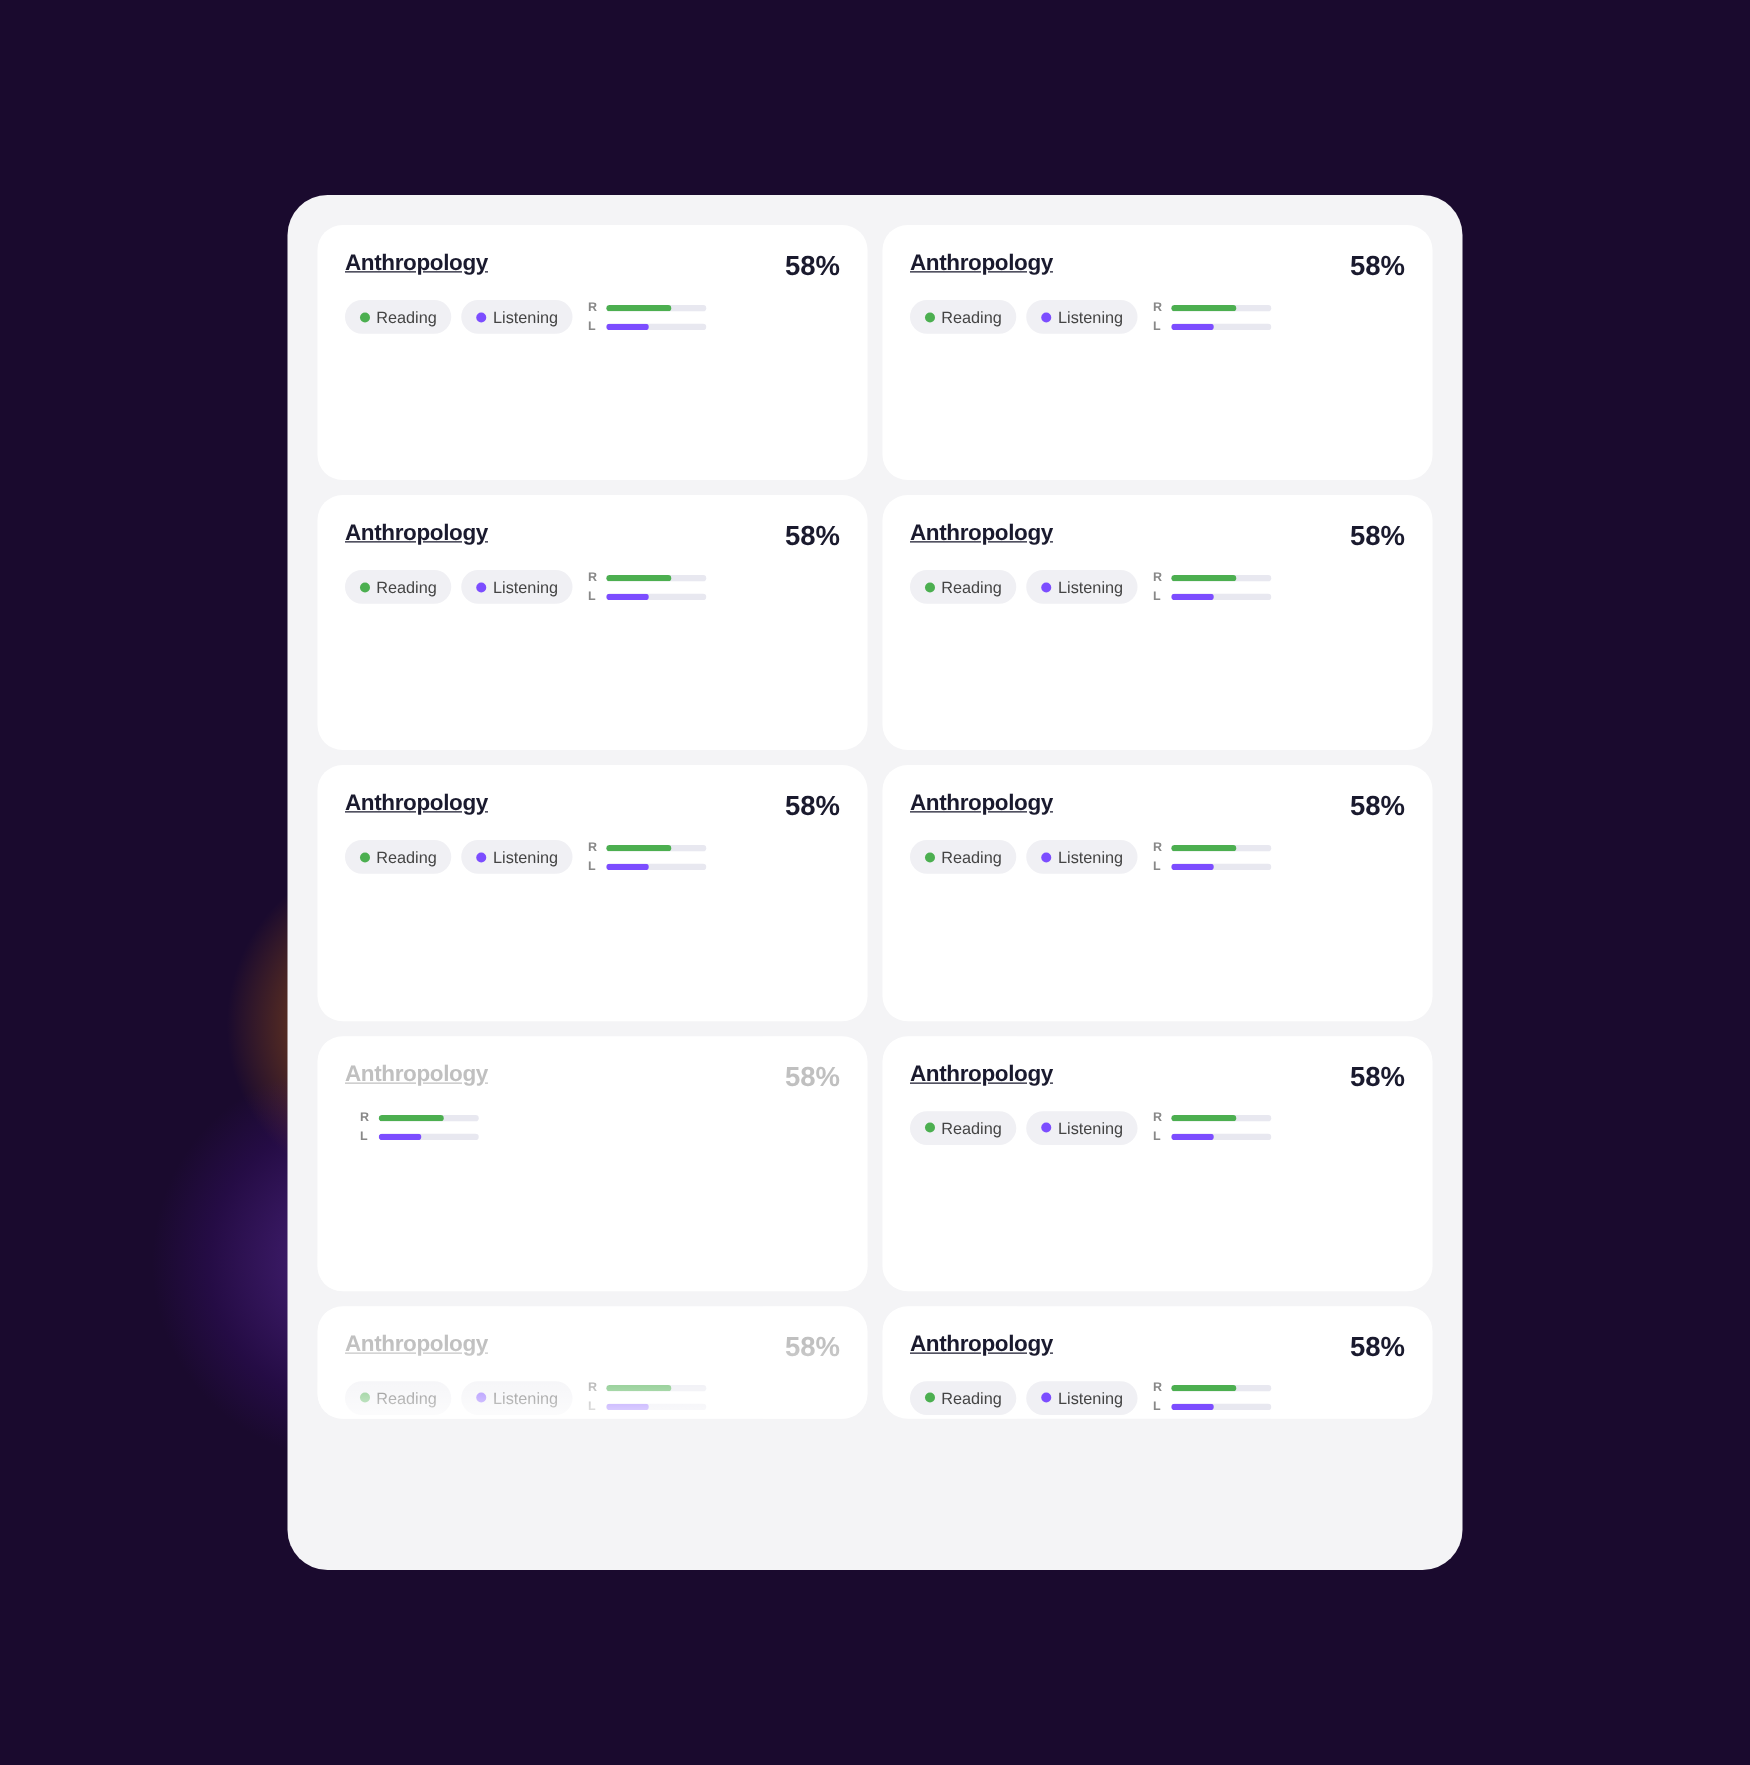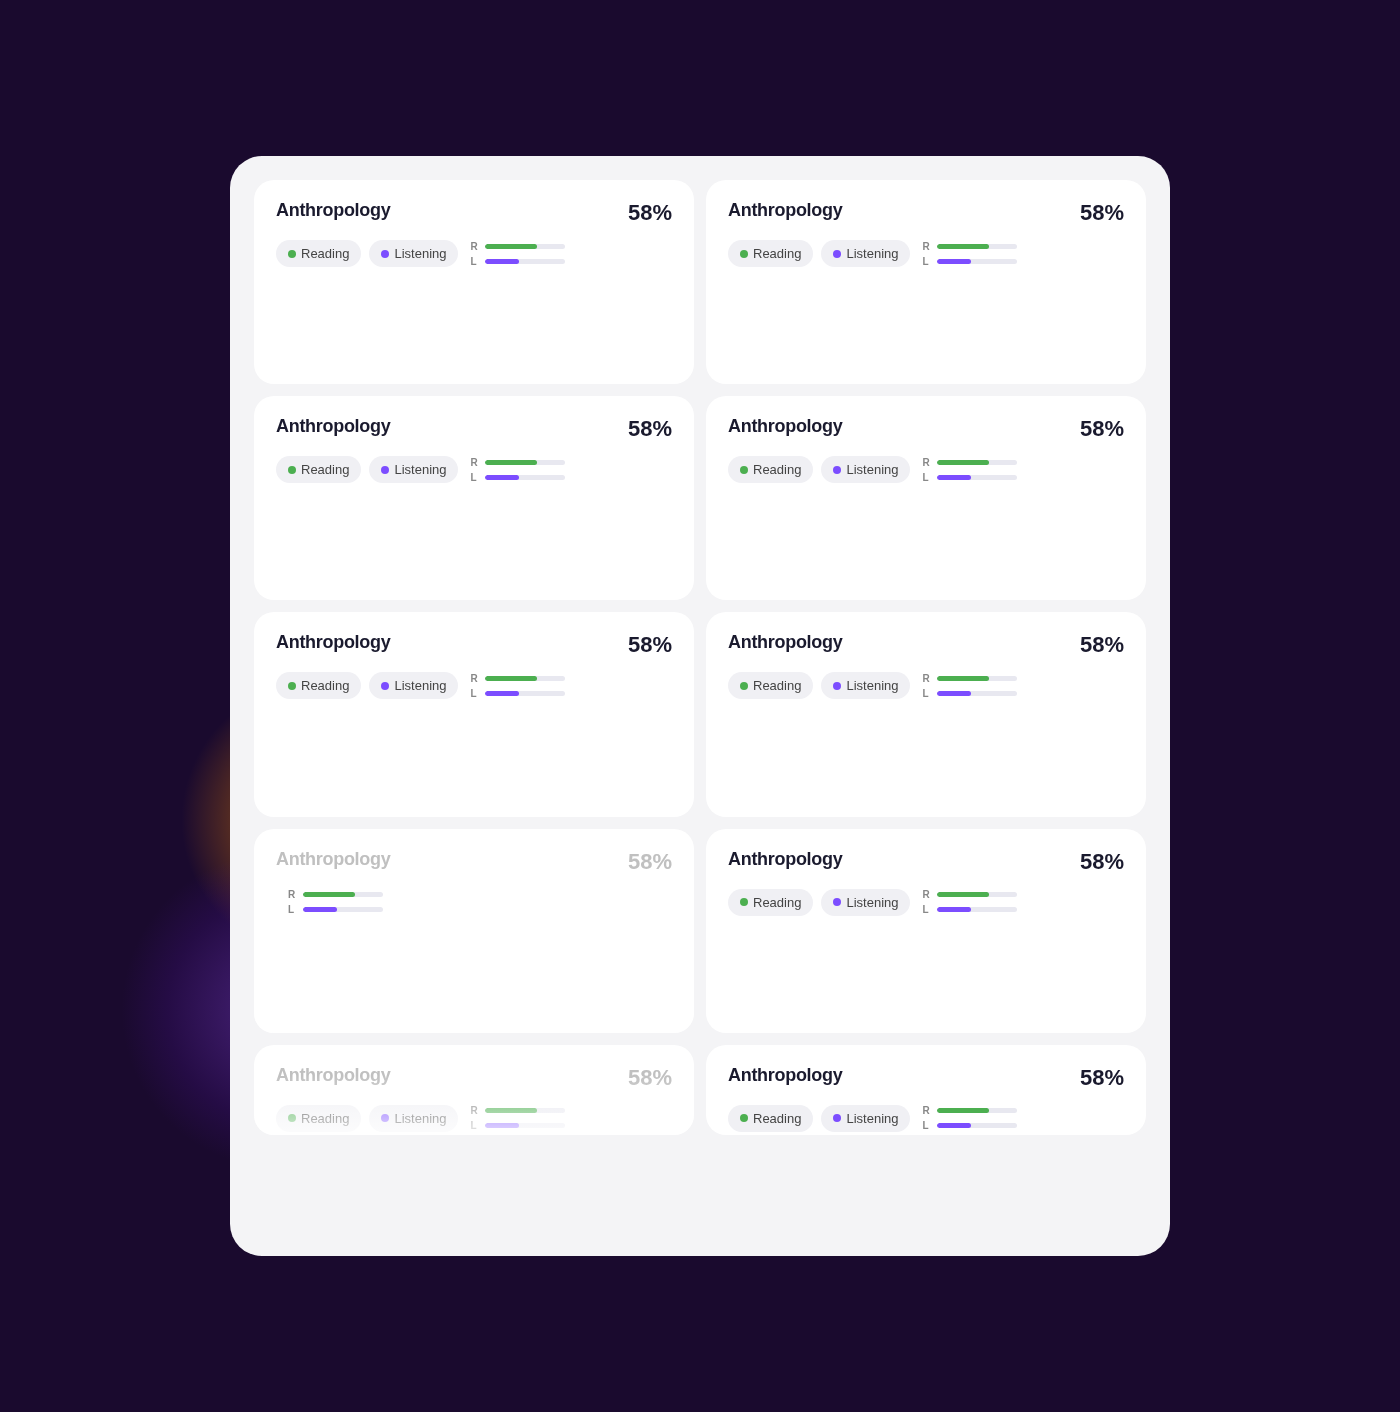--- a/index.html
+++ b/index.html
@@ -77,20 +77,21 @@
       display: flex;
       align-items: flex-start;
       justify-content: space-between;
     }
 
     .card-title {
       font-size: 18px;
       font-weight: 700;
       color: #1a1a2e;
       letter-spacing: -0.3px;
+      text-decoration: underline;
     }
 
     .card-title.faded {
       color: #c0c0c0;
     }
 
     .card-percentage {
       font-size: 22px;
       font-weight: 700;
       color: #1a1a2e;

